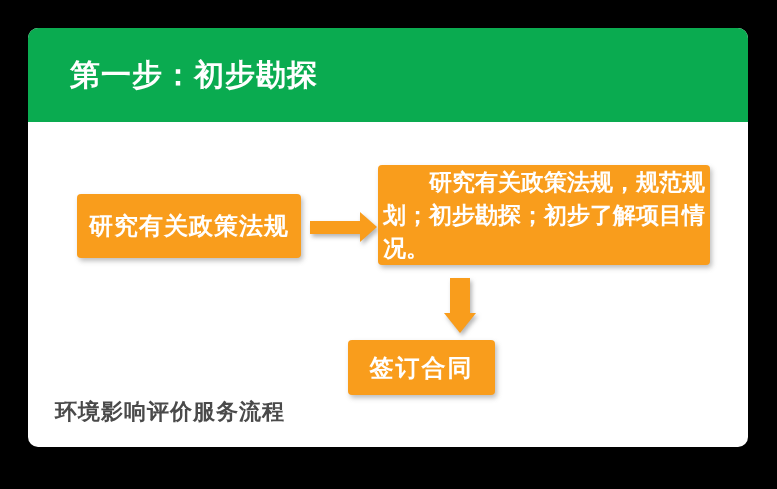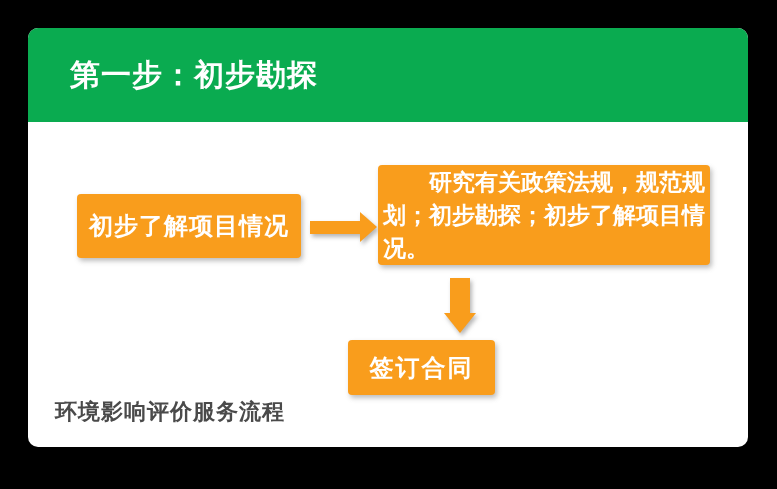--- a/index.html
+++ b/index.html
@@ -138,21 +138,21 @@
 <body>
 
 <div class="stage">
   <div class="card">
 
     <div class="header">
       <div class="title">第一步：初步勘探</div>
     </div>
 
     <div class="node node1">
-      <span>初步了解项目情况</span>
+      <span>研究有关政策法规</span>
     </div>
 
     <div class="arrow-right">
       <div class="shaft"></div>
       <div class="head"></div>
     </div>
 
     <div class="node node2">
       <p>研究有关政策法规，规范规划；初步勘探；初步了解项目情况。</p>
     </div>

